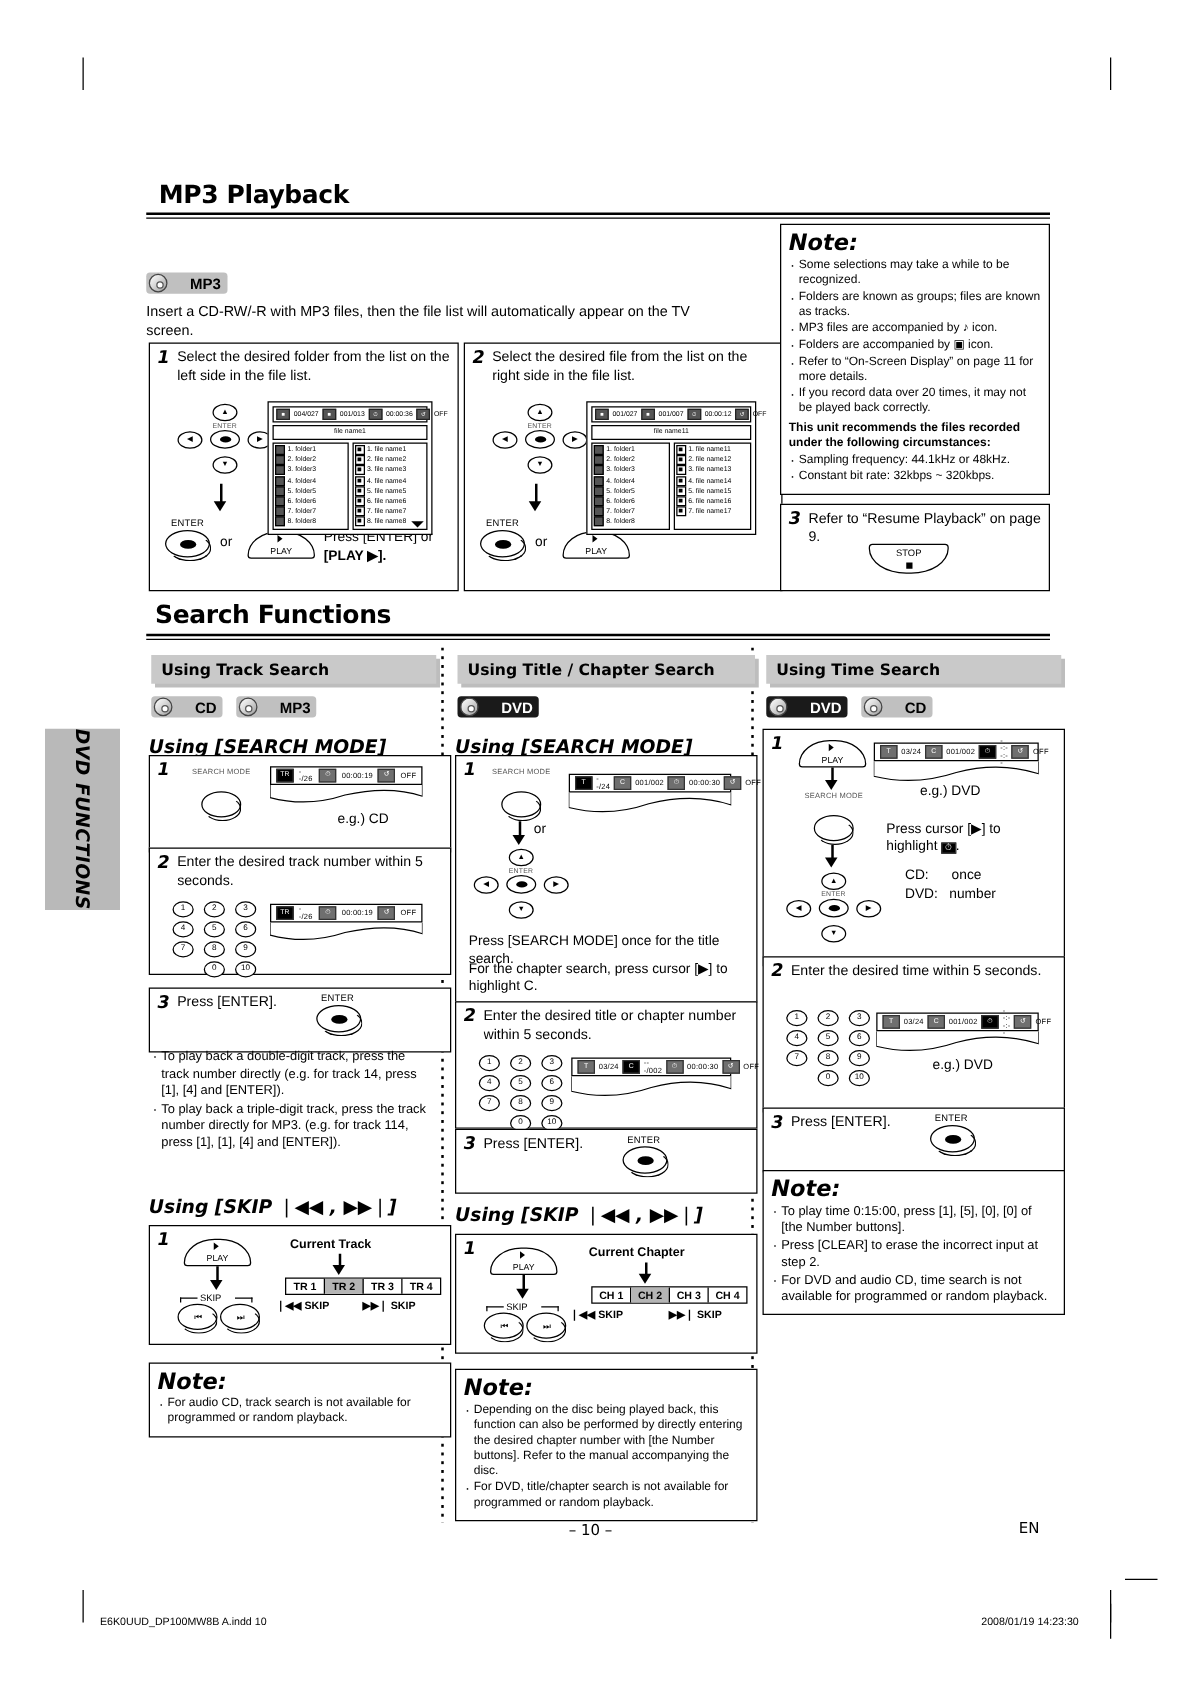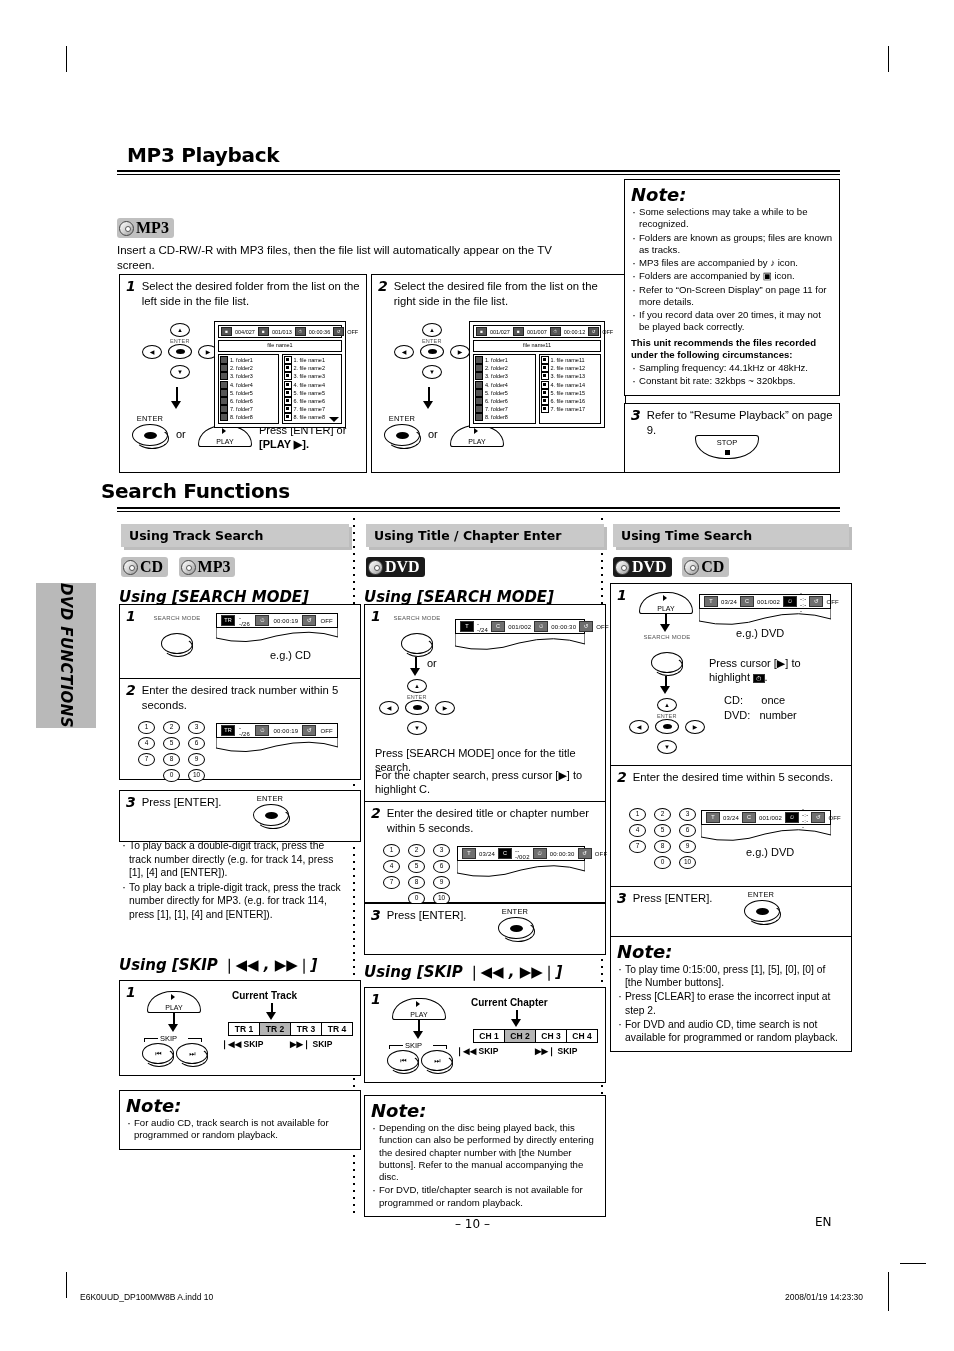--- a/index.html
+++ b/index.html
@@ -41,26 +41,26 @@
   .note-list{margin:1px 0 0 0;padding:0;list-style:none;font-size:9.6px;line-height:1.28;}
   .note-list li{position:relative;padding-left:8px;margin-bottom:1px;}
   .note-list li:before{content:"\00B7";position:absolute;left:1px;top:-1px;font-size:12px;}
   .note-list li.plain:before{content:"";}
   .bold{font-weight:bold;}
 
   p.body{font-size:11.5px;line-height:1.32;margin:0;}
 
   
   .badge{
-    display:inline-flex;align-items:center;gap:2px;
+    display:inline-flex;align-items:center;gap:18px;
     background:#c0c0c0;color:#000;
     border-radius:3px;
     padding:1px 5px 1px 2px;
-    font-size:16px;font-weight:bold;
-    font-family:Liberation Serif, serif;
+    font-size:12px;font-weight:bold;
+    font-family:Liberation Sans, sans-serif;
     margin-right:6px;
     vertical-align:middle;
   }
   .badge.dark{background:#1a1a1a;color:#fff;}
   .disc{
     width:13px;height:13px;border-radius:50%;
     background:linear-gradient(135deg,#fff 0%,#d8d8d8 45%,#9a9a9a 100%);
     border:1px solid #444;
     position:relative;flex:none;
   }
@@ -509,21 +509,21 @@
 
   <div class="step" style="position:absolute;left:624px;top:403px;width:202px;height:58px;">
     <div class="stepnum">3</div>
     <div class="steptext">Refer to “Resume Playback” on page 9.</div>
     <div class="stop-btn" style="position:absolute;left:70px;top:31px;">
       <span class="txt">STOP</span>
       <span class="sq"></span>
     </div>
   </div>
 
-  <div style="position:absolute;left:101px;top:479px;width:723px;">
+  <div style="position:absolute;left:124px;top:479px;width:723px;">
     <div class="h1">Search Functions</div>
   </div>
   <div class="rule-double" style="position:absolute;left:117px;top:507px;width:723px;"></div>
 
   <div class="dotsep" style="left:353px;top:518px;height:700px;"></div>
   <div class="dotsep" style="left:601px;top:518px;height:700px;"></div>
 
   <div class="secbar" style="position:absolute;left:121px;top:524px;width:212px;">
     <span>Using Track Search</span>
   </div>
@@ -643,21 +643,21 @@
   </div>
 
   <div class="note-box" style="position:absolute;left:119px;top:1090px;width:228px;">
     <div class="note-title">Note:</div>
     <ul class="note-list">
       <li>For audio CD, track search is not available for programmed or random playback.</li>
     </ul>
   </div>
 
   <div class="secbar" style="position:absolute;left:366px;top:524px;width:222px;">
-    <span>Using Title / Chapter Enter</span>
+    <span>Using Title / Chapter Search</span>
   </div>
   <div style="position:absolute;left:366px;top:557px;">
     <span class="badge dark">
       <span class="disc"></span>
       <span>DVD</span>
     </span>
   </div>
   <div class="subhead" style="position:absolute;left:364px;top:580px;">Using [SEARCH MODE]</div>
 
   <div class="step" style="position:absolute;left:364px;top:604px;width:228px;height:186px;">

